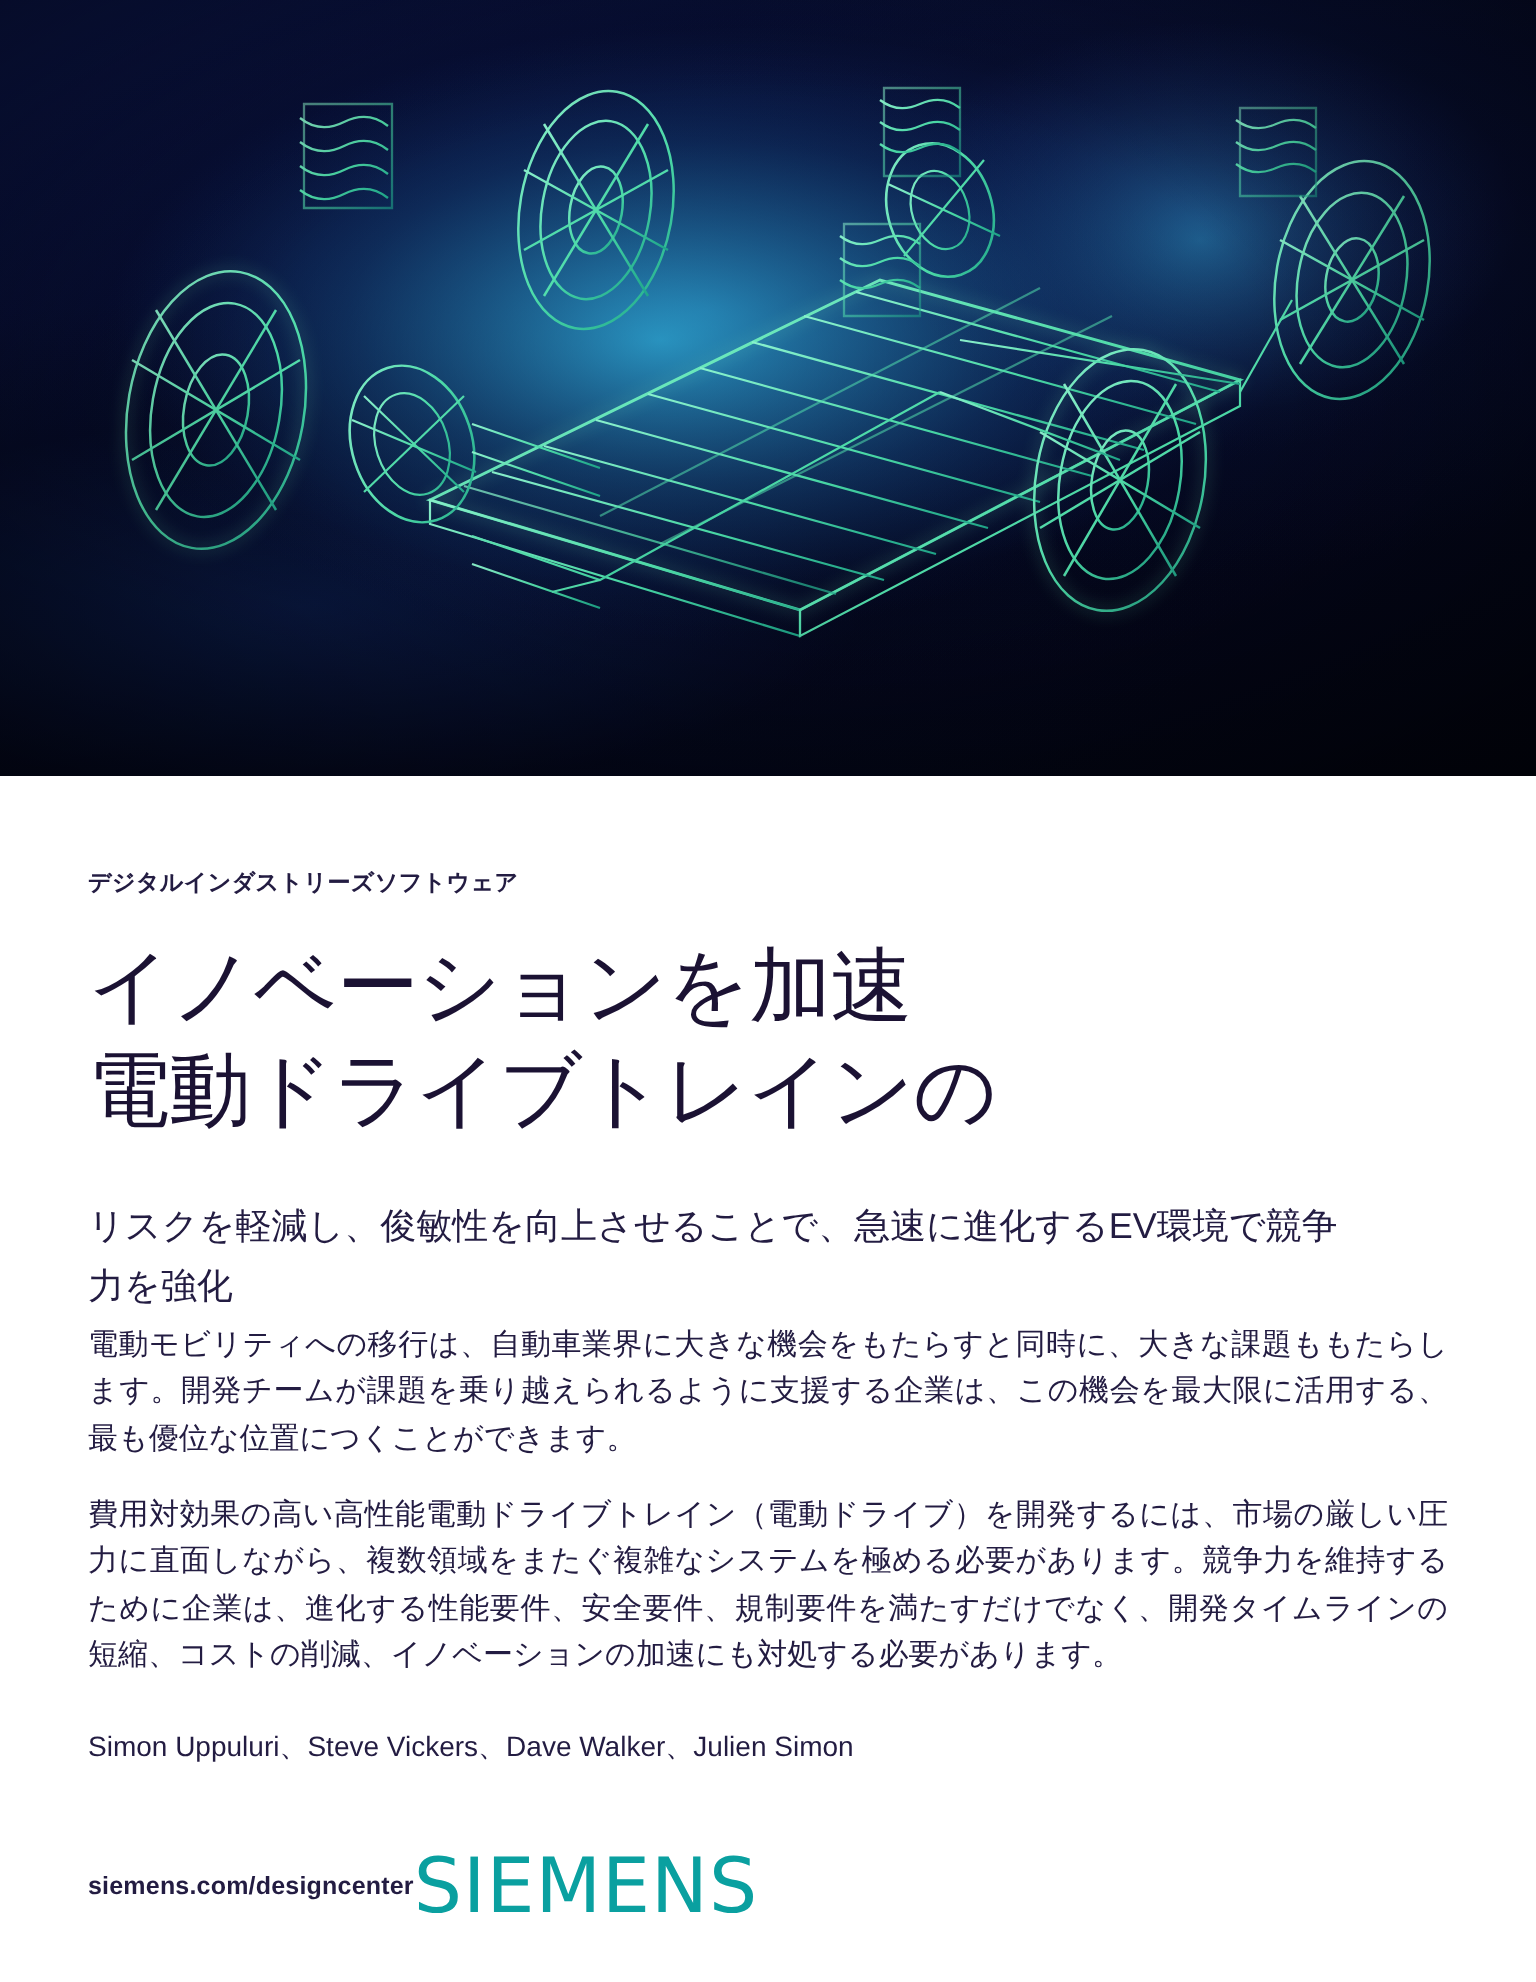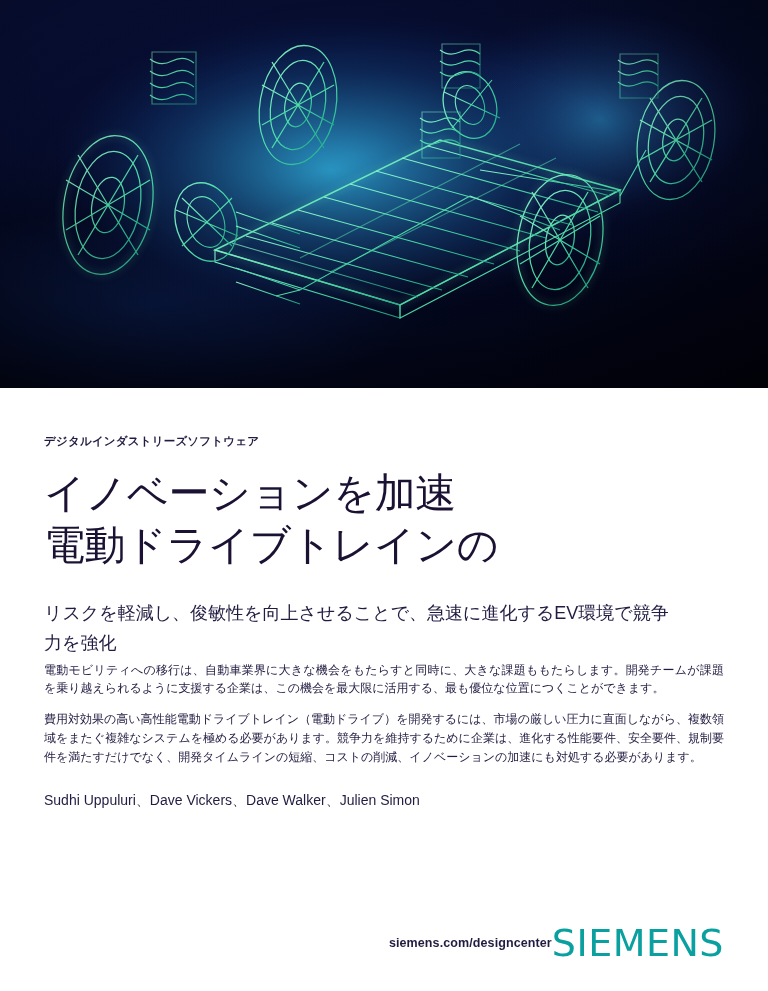--- a/index.html
+++ b/index.html
@@ -86,21 +86,21 @@
     max-width: 640px;
   }
   .section-heading {
     margin-top: 40px;
     font-size: 13px;
     font-weight: 700;
     color: #231c42;
   }
   .body-para {
     margin-top: 3px;
-    font-size: 12px;
+    font-size: 15px;
     line-height: 1.56;
     color: #231c42;
     text-align: justify;
     max-width: 682px;
   }
   .body-para + .body-para {
     margin-top: 4px;
   }
   .authors {
     margin-top: 26px;
@@ -111,21 +111,21 @@
   
   .footer {
     position: absolute;
     left: 0;
     right: 0;
     bottom: 0;
     height: 96px;
     padding: 0 44px;
     display: flex;
     align-items: center;
-    justify-content: flex-end;
+    justify-content: flex-start;
     box-sizing: border-box;
   }
   .footer-url {
     font-size: 12.5px;
     font-weight: 700;
     color: #231c42;
     letter-spacing: 0.1px;
   }
   .siemens-logo {
     font-size: 38px;
@@ -286,21 +286,21 @@
       <span class="line">イノベーションを加速</span>
       <span class="line">電動ドライブトレインの</span>
     </h1>
 
     <div class="subtitle">リスクを軽減し、俊敏性を向上させることで、急速に進化するEV環境で競争力を強化</div>
 
 
     <p class="body-para">電動モビリティへの移行は、自動車業界に大きな機会をもたらすと同時に、大きな課題ももたらします。開発チームが課題を乗り越えられるように支援する企業は、この機会を最大限に活用する、最も優位な位置につくことができます。</p>
     <p class="body-para">費用対効果の高い高性能電動ドライブトレイン（電動ドライブ）を開発するには、市場の厳しい圧力に直面しながら、複数領域をまたぐ複雑なシステムを極める必要があります。競争力を維持するために企業は、進化する性能要件、安全要件、規制要件を満たすだけでなく、開発タイムラインの短縮、コストの削減、イノベーションの加速にも対処する必要があります。</p>
 
-    <div class="authors">Sudhi Uppuluri、Dave Vickers、Dave Walker、Julien Simon</div>
+    <div class="authors">Simon Uppuluri、Steve Vickers、Dave Walker、Julien Simon</div>
 
   </div>
 
   <div class="footer">
     <div class="footer-url">siemens.com/designcenter</div>
     <div class="siemens-logo">SIEMENS</div>
   </div>
 
 </div>
 

